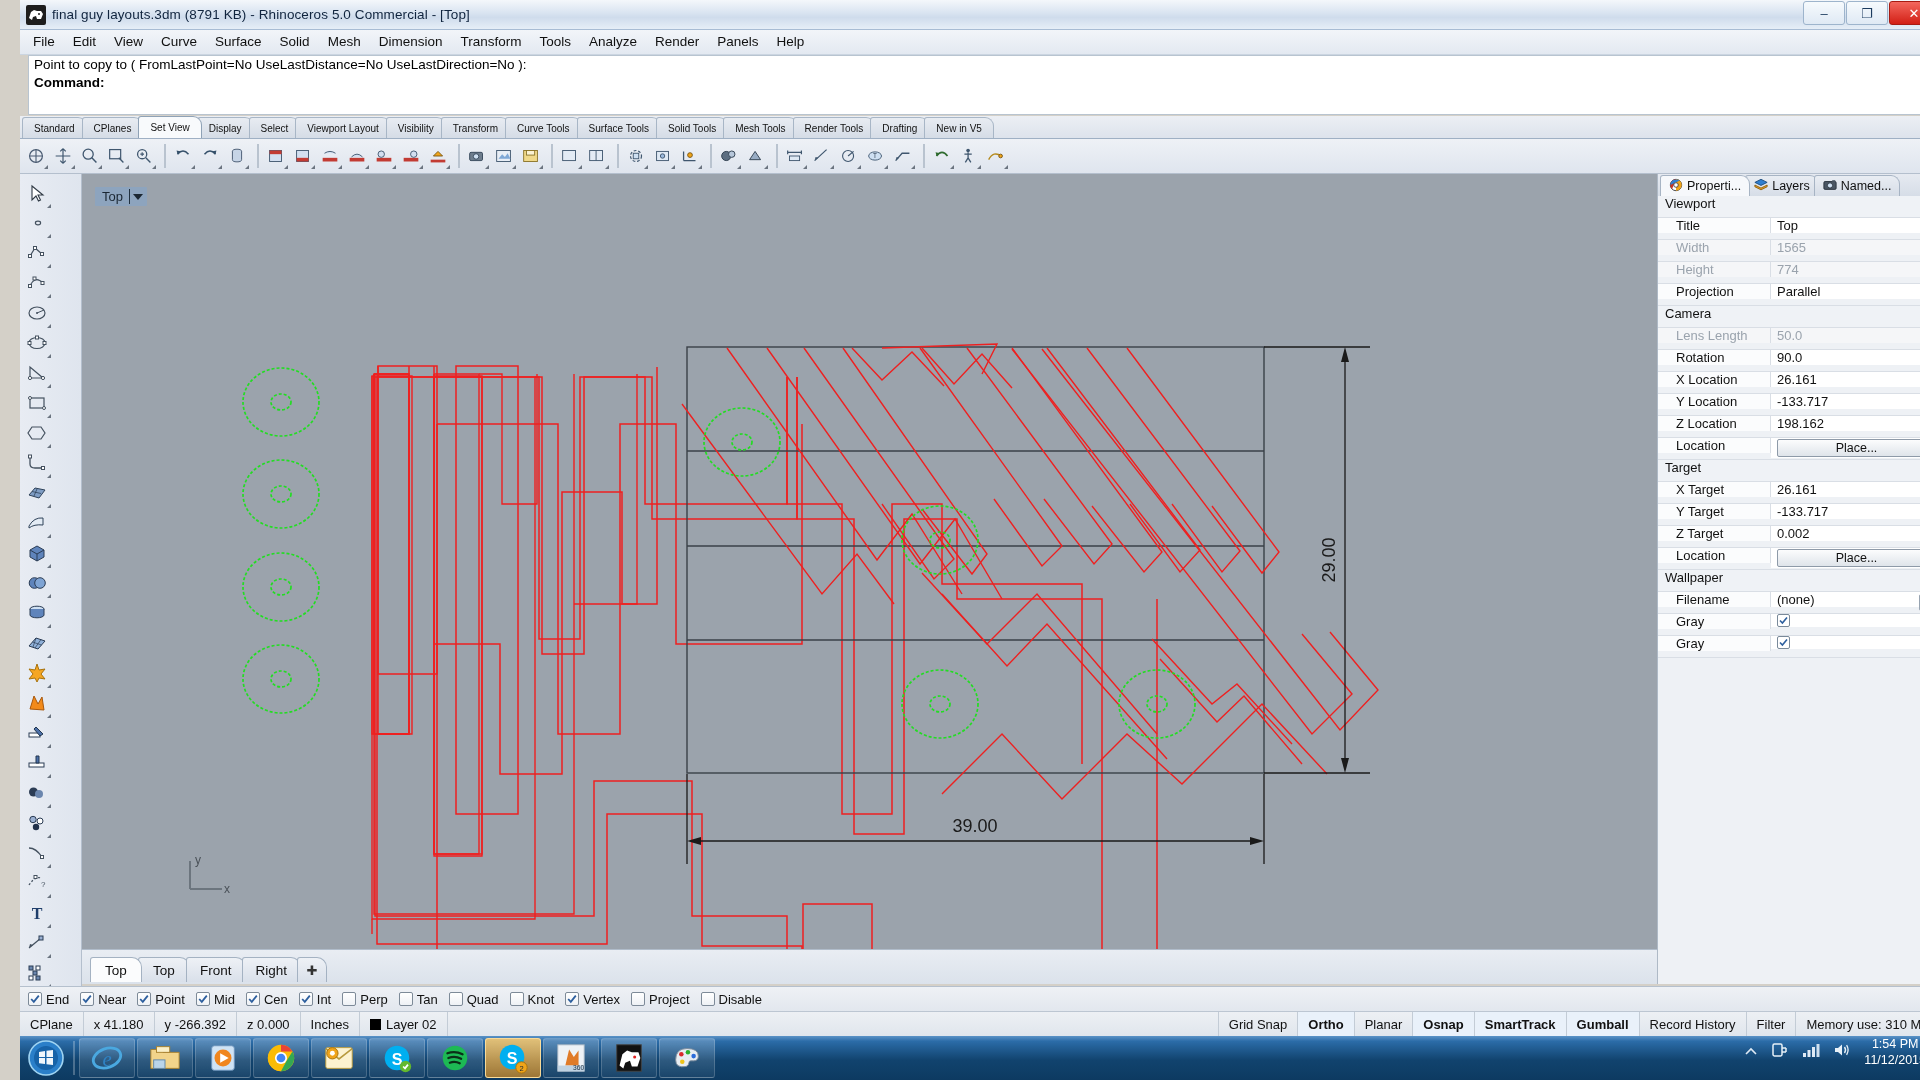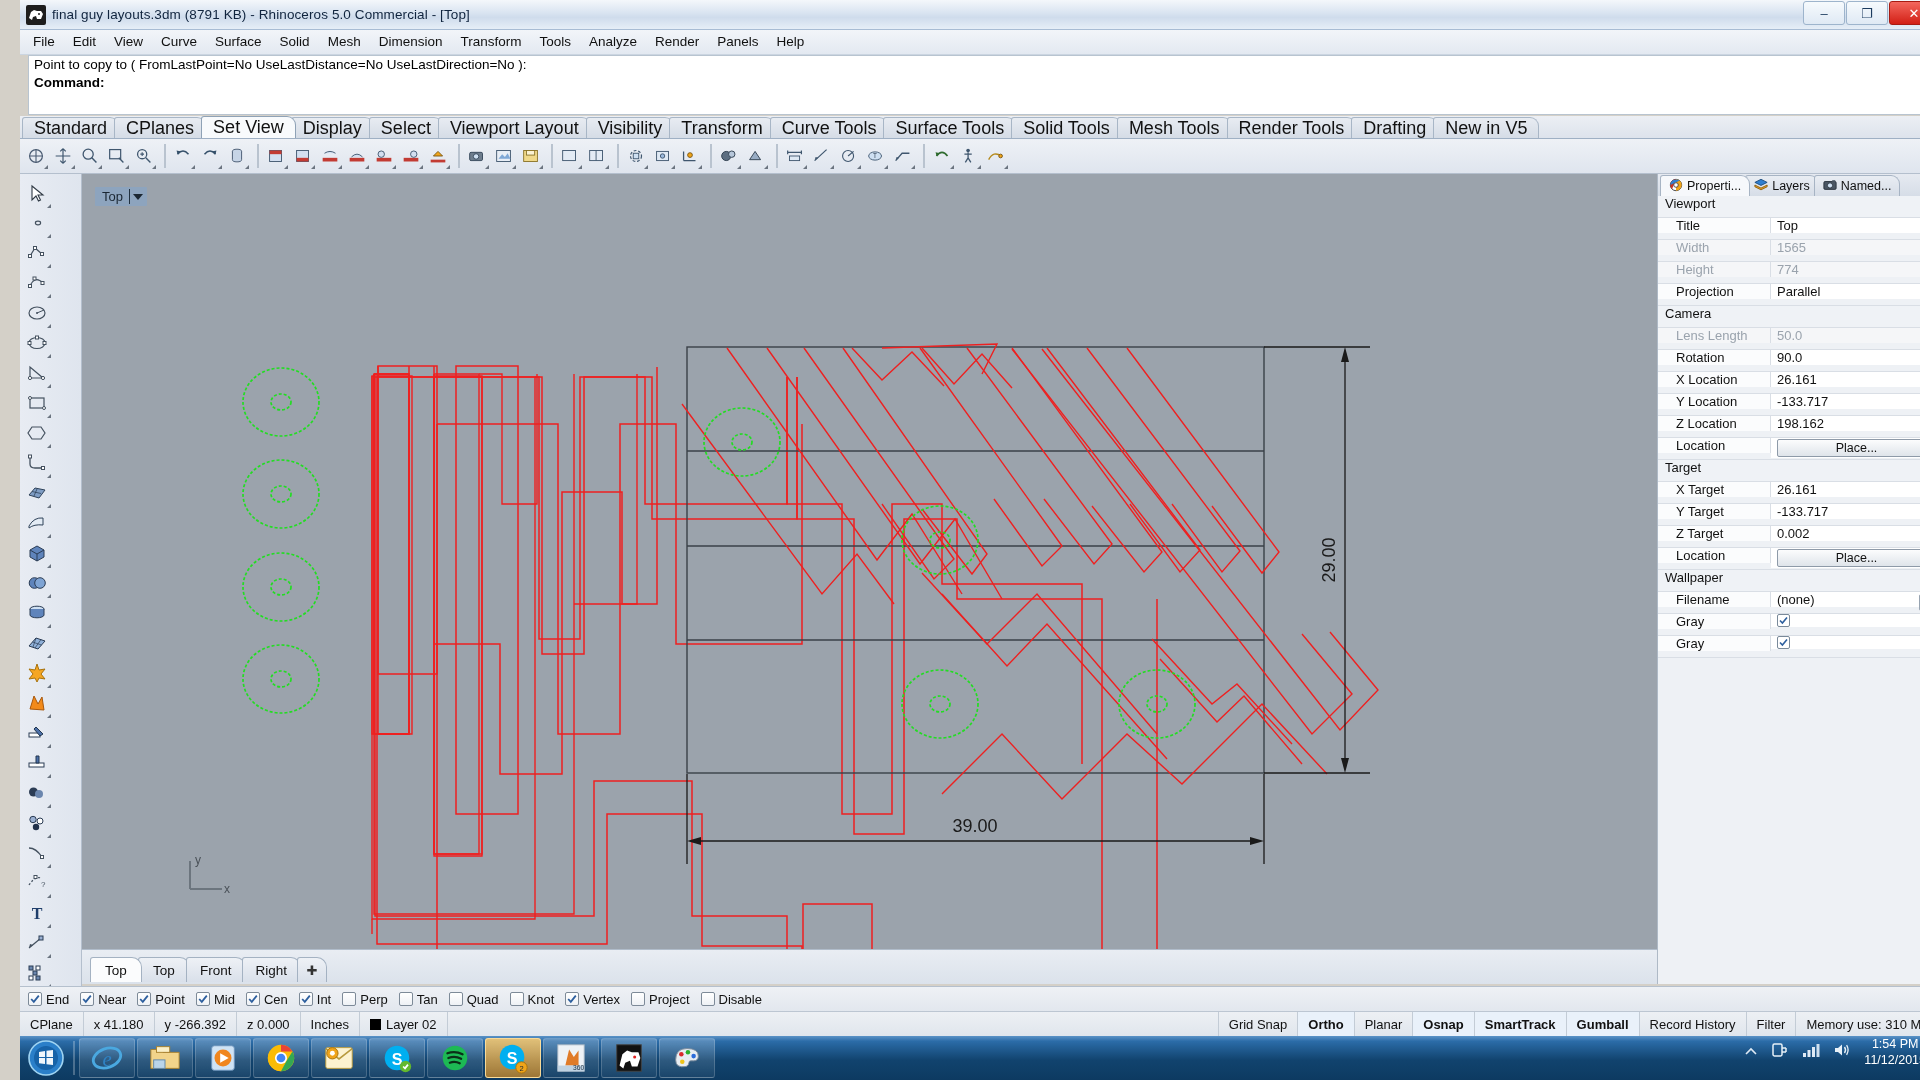--- a/index.html
+++ b/index.html
@@ -75,21 +75,21 @@
 
   
   .tabstrip{
     position:absolute; left:0; top:116px; width:1920px; height:23px;
     background:linear-gradient(180deg,#eceff4,#dde3ec);
     display:flex; align-items:flex-end; padding-left:2px;
     border-bottom:1px solid #9fb0c4;
   }
   .tbtab{
     height:21px; display:flex;align-items:center;
-    padding:0 11px 0 11px; font-size:18px; color:#111;
+    padding:0 11px 0 11px; font-size:10px; color:#111;
     background:linear-gradient(180deg,#e8ecf2,#d5dce6);
     border:1px solid #a8b6c6; border-bottom:none;
     border-radius:3px 9px 0 0; margin-right:-5px;
     position:relative; white-space:nowrap;
   }
   .tbtab.active{
     background:#f8fafc; z-index:5; height:22px; font-weight:normal;
     border-color:#8fa2b6;
   }
   .gear-right{

